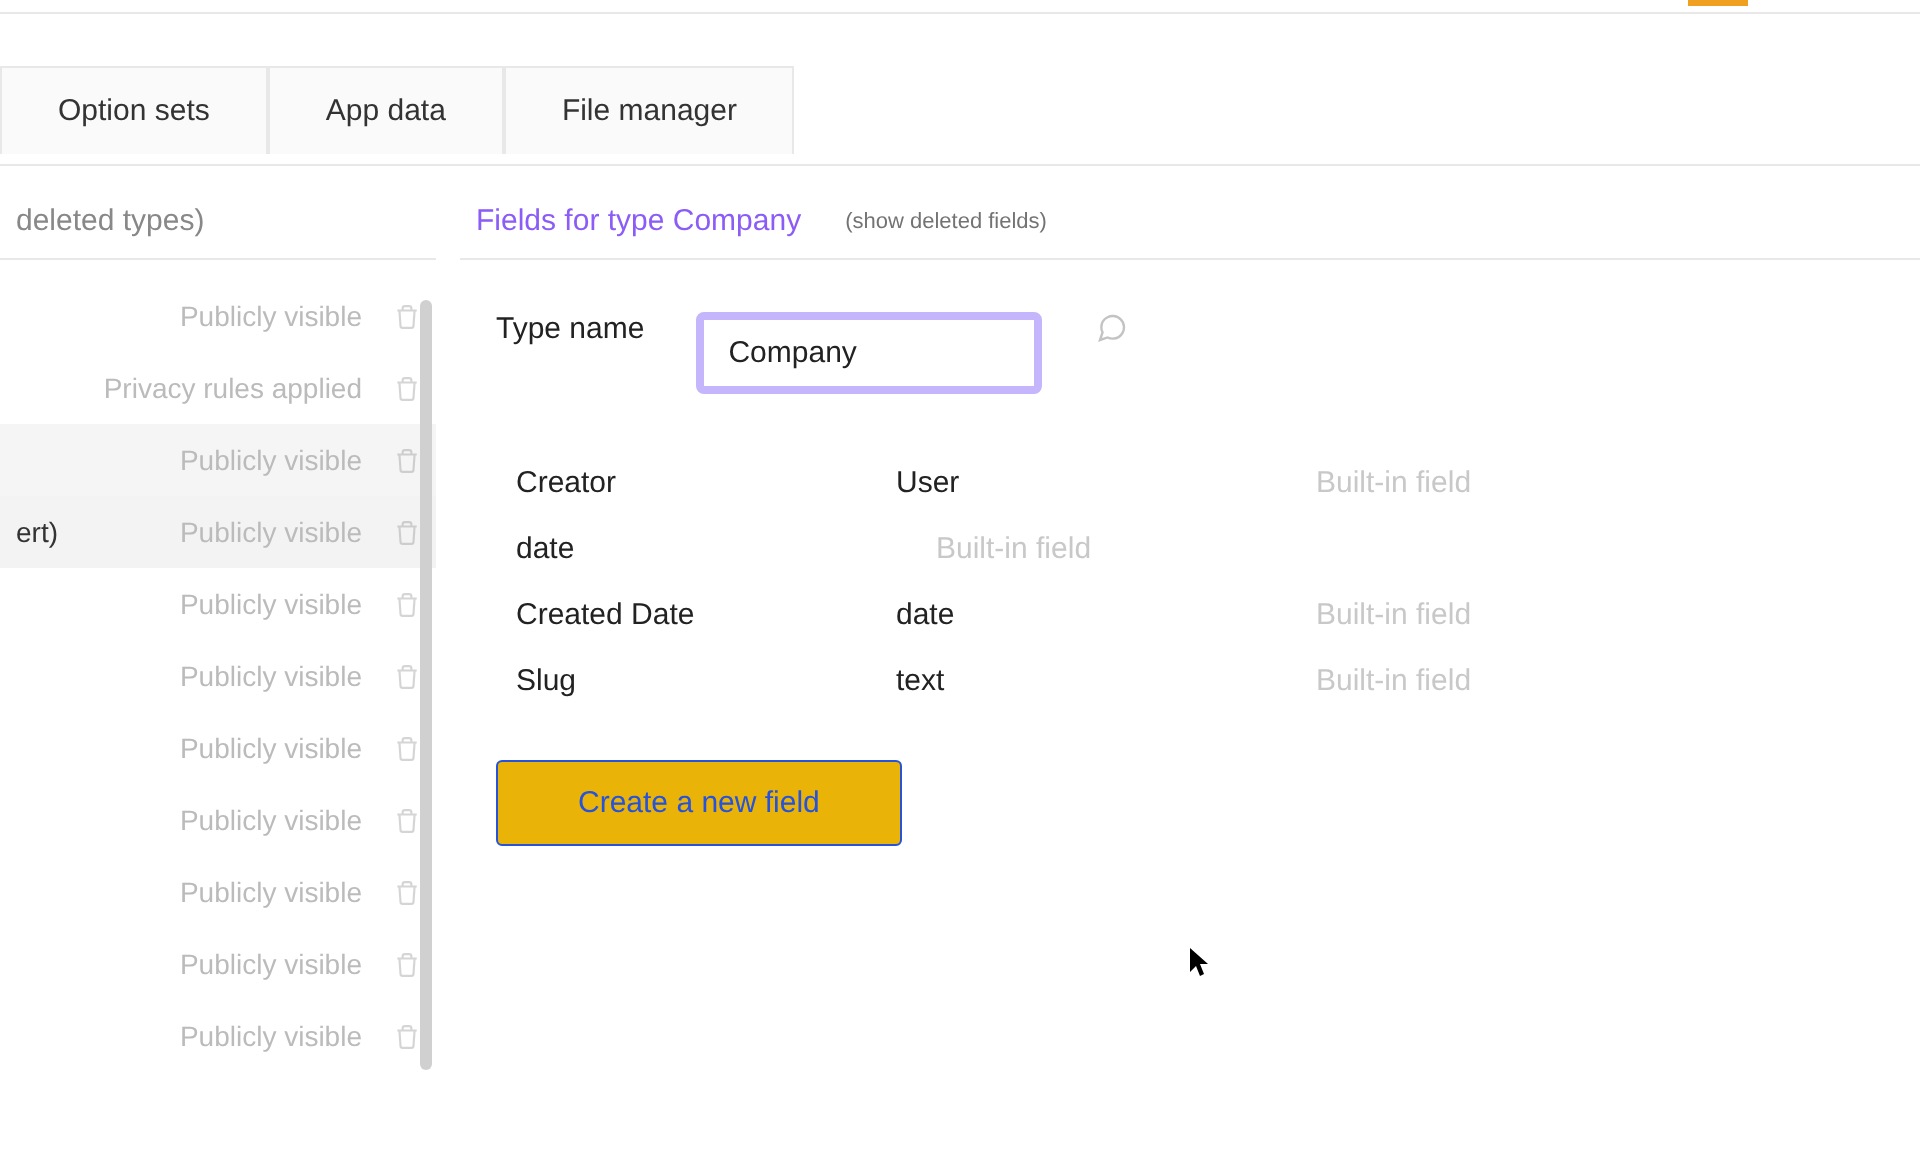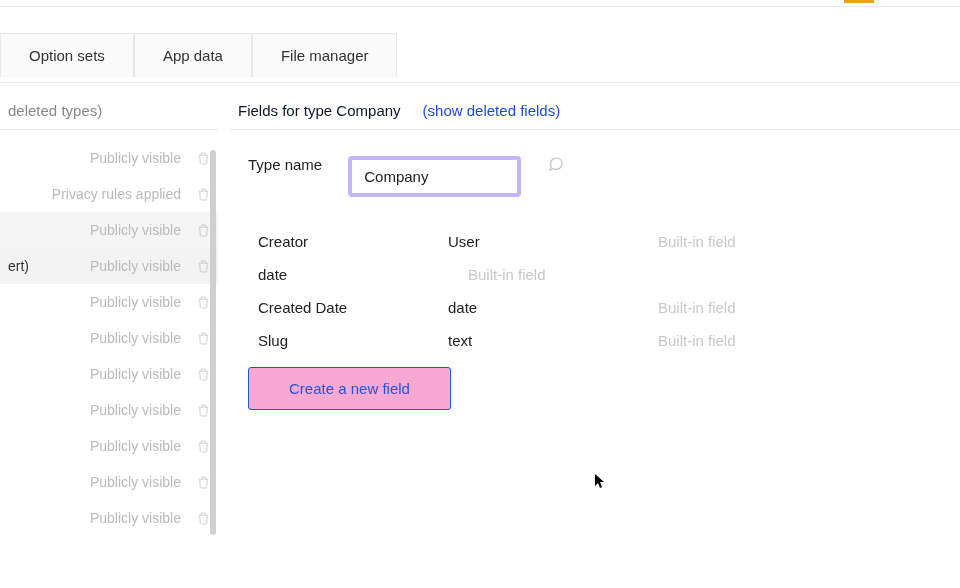--- a/index.html
+++ b/index.html
@@ -120,25 +120,25 @@
     }
     .main-header {
       display: flex;
       align-items: center;
       padding: 10px 8px;
       border-bottom: 1px solid #e8e8e8;
       margin-bottom: 26px;
     }
     .main-title {
       font-size: 15px;
-      color: #0f172a;
+      color: #8b5cf6;
     }
     .show-deleted {
-      font-size: 15px;
-      color: #1d4ed8;
+      font-size: 11px;
+      color: #737373;
       margin-left: 22px;
     }
     .type-name-row {
       display: flex;
       align-items: flex-start;
       gap: 26px;
       padding: 0 18px;
       margin-bottom: 28px;
     }
     .type-name-label {
@@ -173,23 +173,23 @@
       color: #222;
     }
     .field-type {
       width: 210px;
       color: #222;
     }
     .field-builtin {
       color: #c8c8c8;
     }
     .create-field-btn {
-      margin: 10px 18px;
+      margin: 23px 18px;
       border: 1px solid #2653d9;
-      background: #f9a8d4;
+      background: #eab308;
       color: #2653d9;
       font-size: 15px;
       padding: 12px 40px;
       border-radius: 3px;
       cursor: pointer;
     }
     .cursor {
       position: absolute;
       top: 474px;
       left: 595px;

